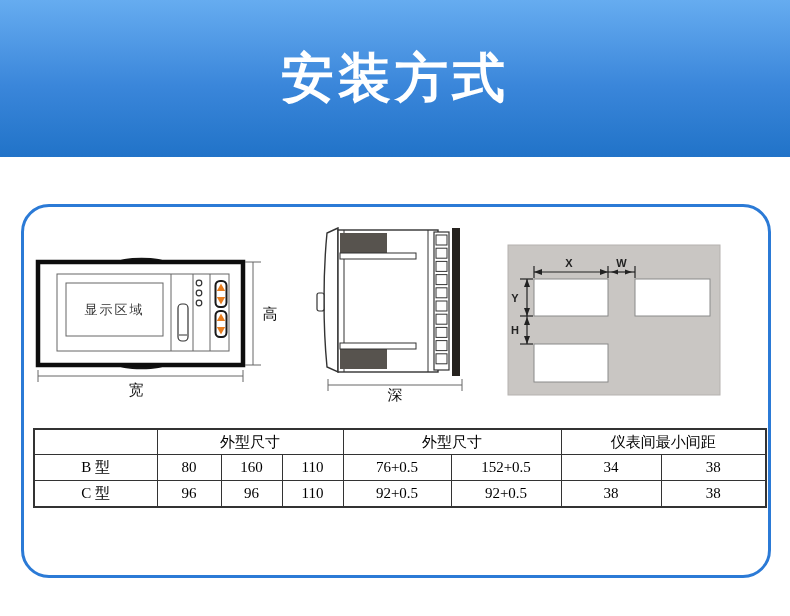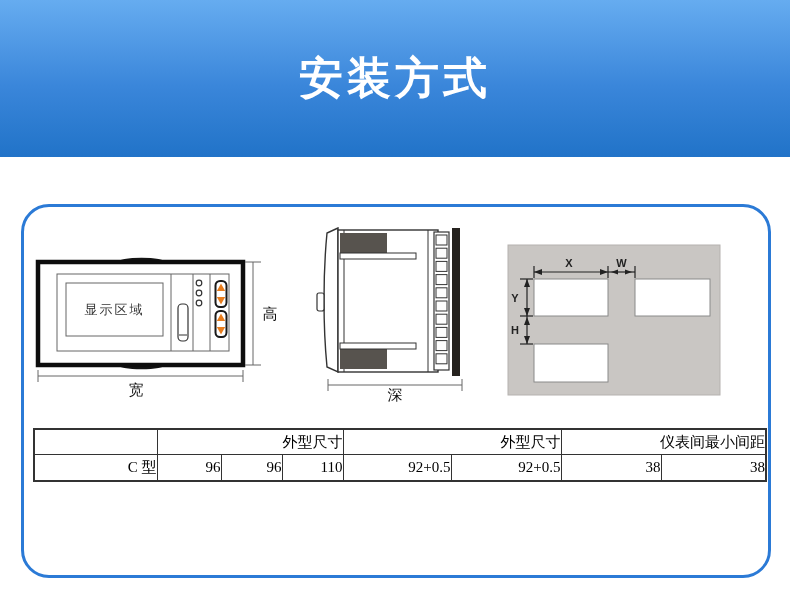--- a/index.html
+++ b/index.html
@@ -6,35 +6,35 @@
   body{
     width:790px;height:616px;background:#ffffff;position:relative;overflow:hidden;
     font-family:"Liberation Sans",sans-serif;
   }
   .banner{
     width:790px;height:157px;
     background:linear-gradient(180deg,var(--banner_top,#66acf0) 0%, #3a86da 55%, var(--banner_bottom,#2173c8) 100%);
     display:flex;align-items:center;justify-content:center;
   }
   .banner h1{
-    margin:0;color:#ffffff;font-size:44px;font-weight:bold;letter-spacing:4px;
+    margin:0;color:#ffffff;font-size:53px;font-weight:bold;letter-spacing:4px;
     font-family:Liberation Mono, monospace;
   }
   .content-box{
     position:absolute;left:21px;top:204px;width:750px;height:374px;
     box-sizing:border-box;border:3px solid var(--box_border,#2b7ad6);
     border-radius:28px;background:#ffffff;
   }
   .content-box svg{position:absolute;}
   svg text{user-select:none;}
   .dims-table{
     position:absolute;left:9px;top:221px;width:732px;
     border-collapse:collapse;table-layout:fixed;
     font-family:"Liberation Serif",serif;font-size:15px;color:#000;
-    text-align:right;border:2px solid var(--table_border,#333);
+    text-align:center;border:2px solid var(--table_border,#333);
   }
   .dims-table td{
     border:1px solid var(--table_border,#333);
     height:24px;padding:0;vertical-align:middle;line-height:1.1;
   }
   .dims-table tr.data-row td{height:25px;}
   .dims-table td.em{font-weight:bold;}
   .serif-label{font-family:"Liberation Serif",serif;}
   .sans-label{font-family:"Liberation Sans",sans-serif;font-weight:bold;}
 </style>
@@ -179,20 +179,30 @@
         <col style="width:105px">
     </colgroup>
     <tbody>
       <tr>
         <td></td>
         <td colspan="3">外型尺寸</td>
         <td colspan="2">外型尺寸</td>
         <td colspan="2">仪表间最小间距</td>
       </tr>
       <tr class="data-row">
+        <td>B 型</td>
+        <td>80</td>
+        <td>160</td>
+        <td>110</td>
+        <td>76+0.5</td>
+        <td>152+0.5</td>
+        <td>34</td>
+        <td>38</td>
+      </tr>
+      <tr class="data-row">
         <td>C 型</td>
         <td>96</td>
         <td>96</td>
         <td>110</td>
         <td>92+0.5</td>
         <td>92+0.5</td>
         <td>38</td>
         <td>38</td>
       </tr>
     </tbody>

